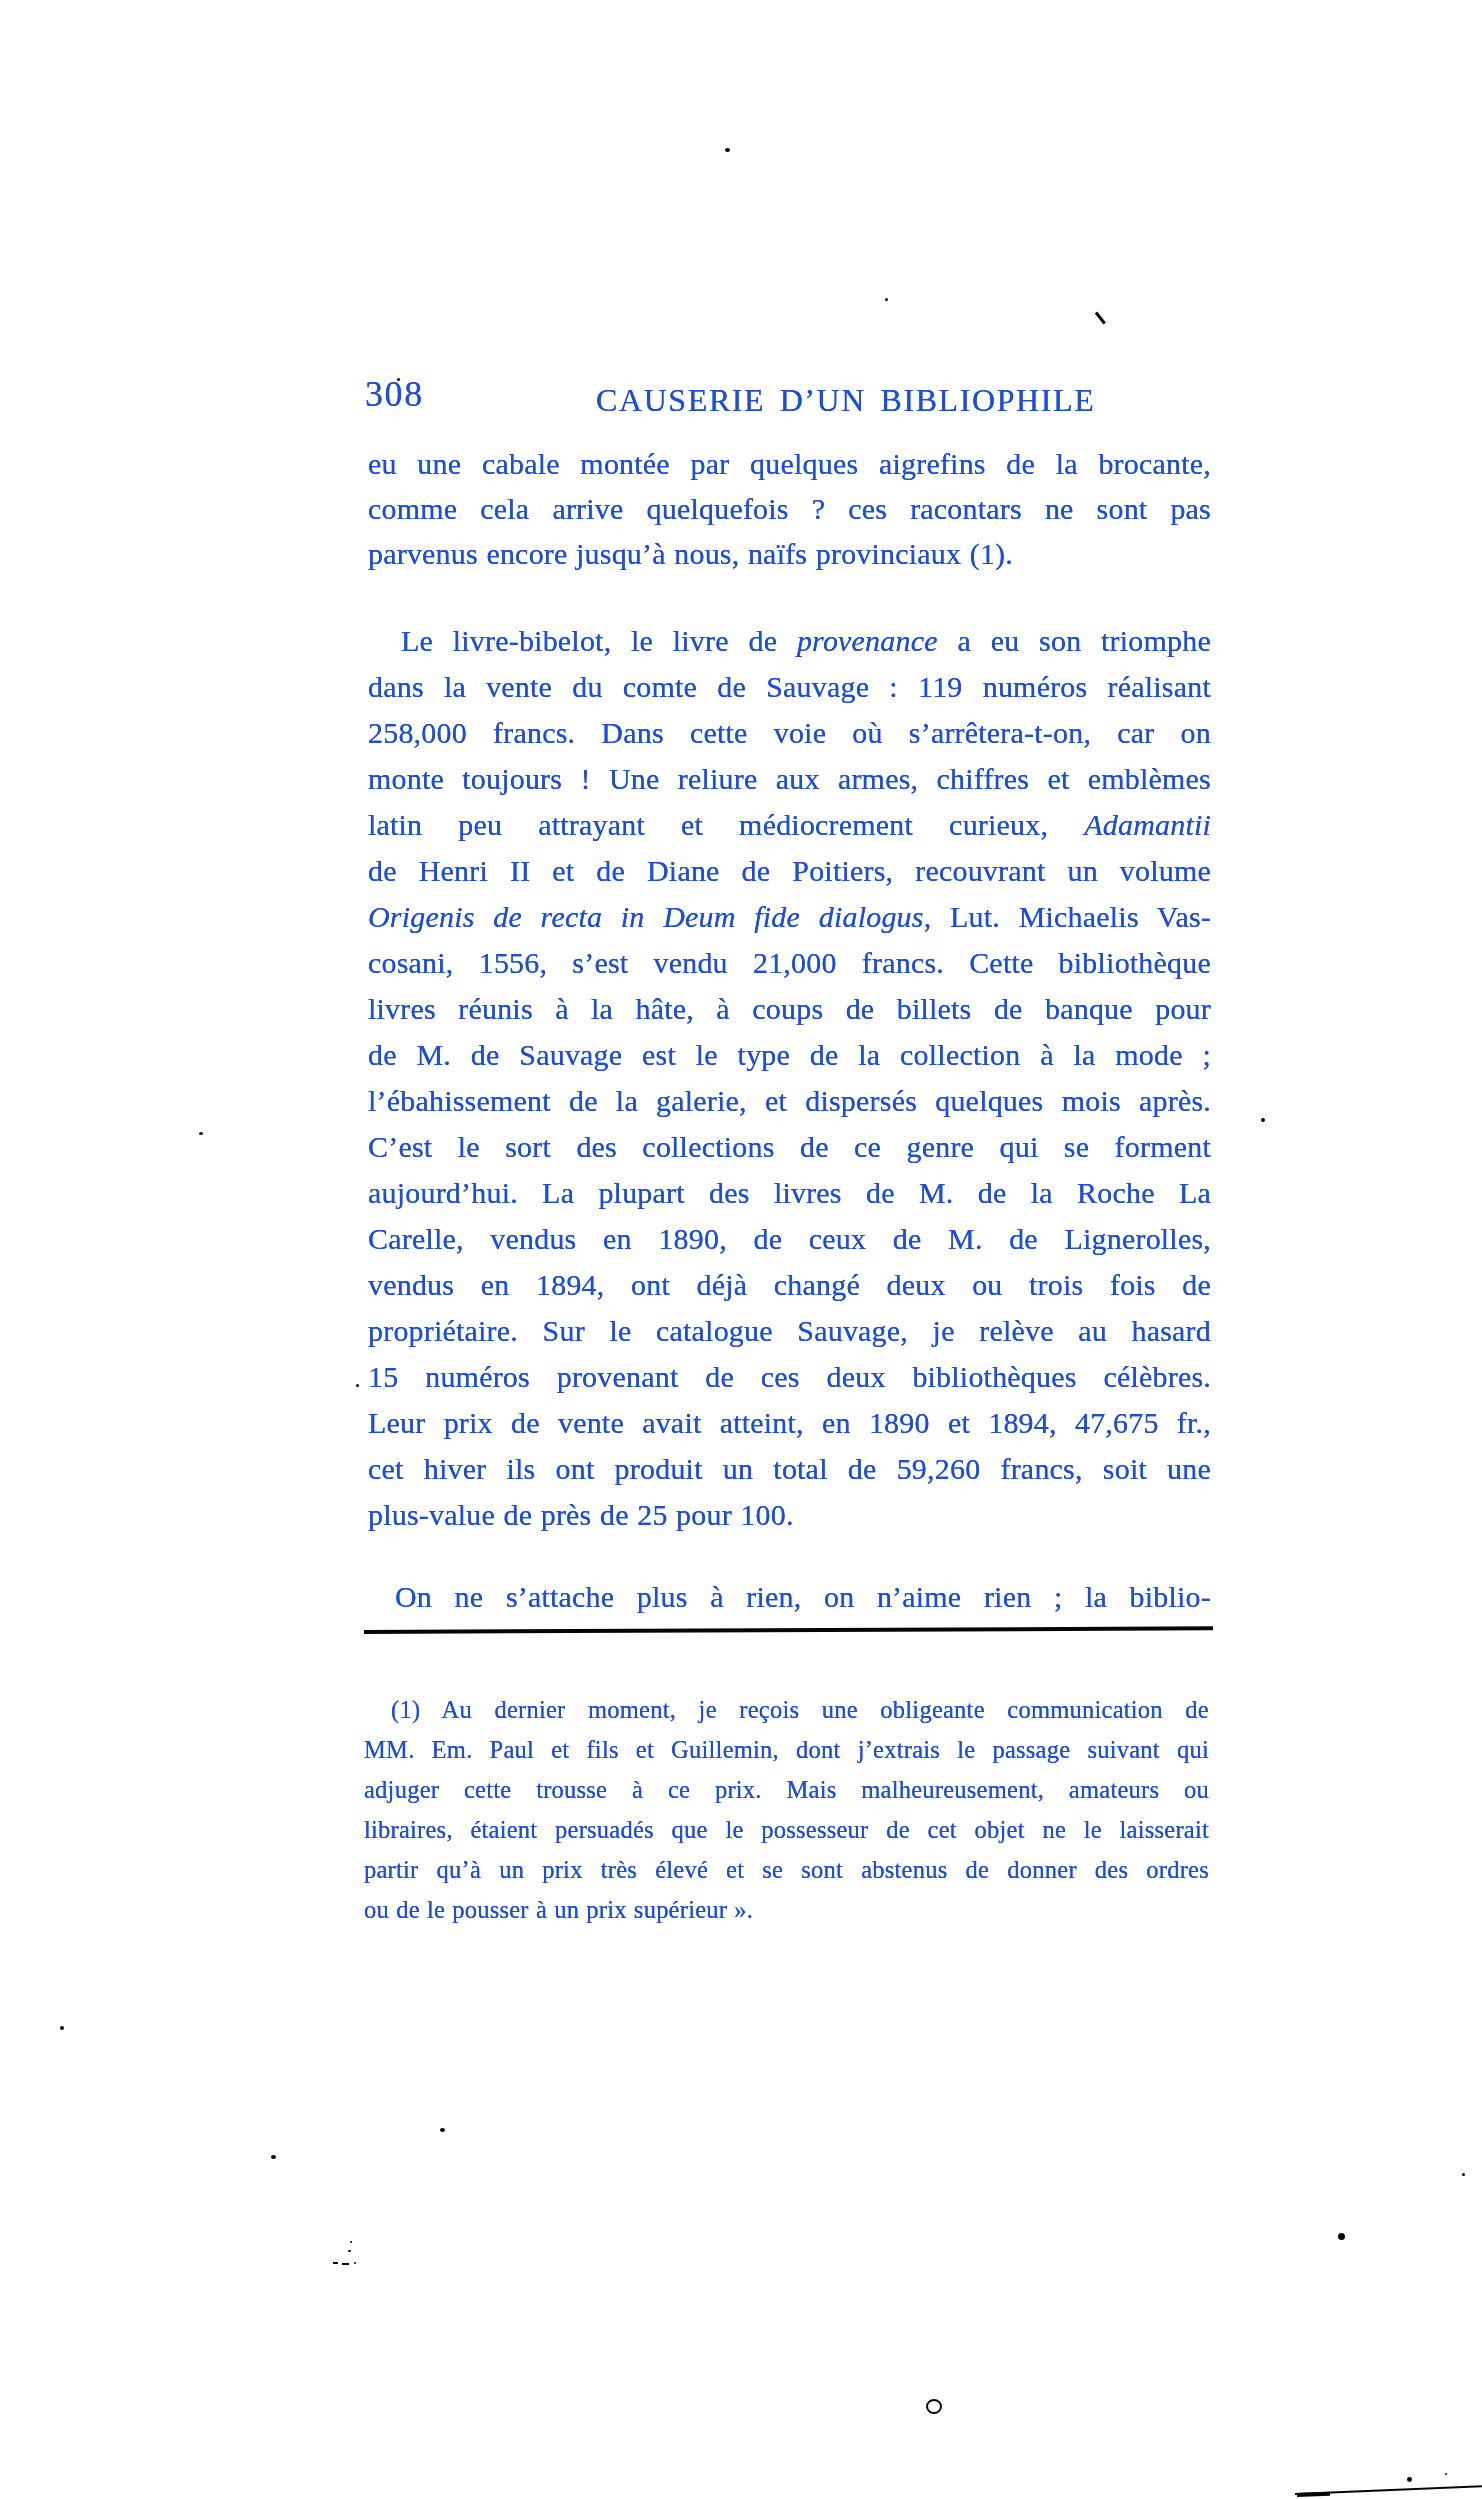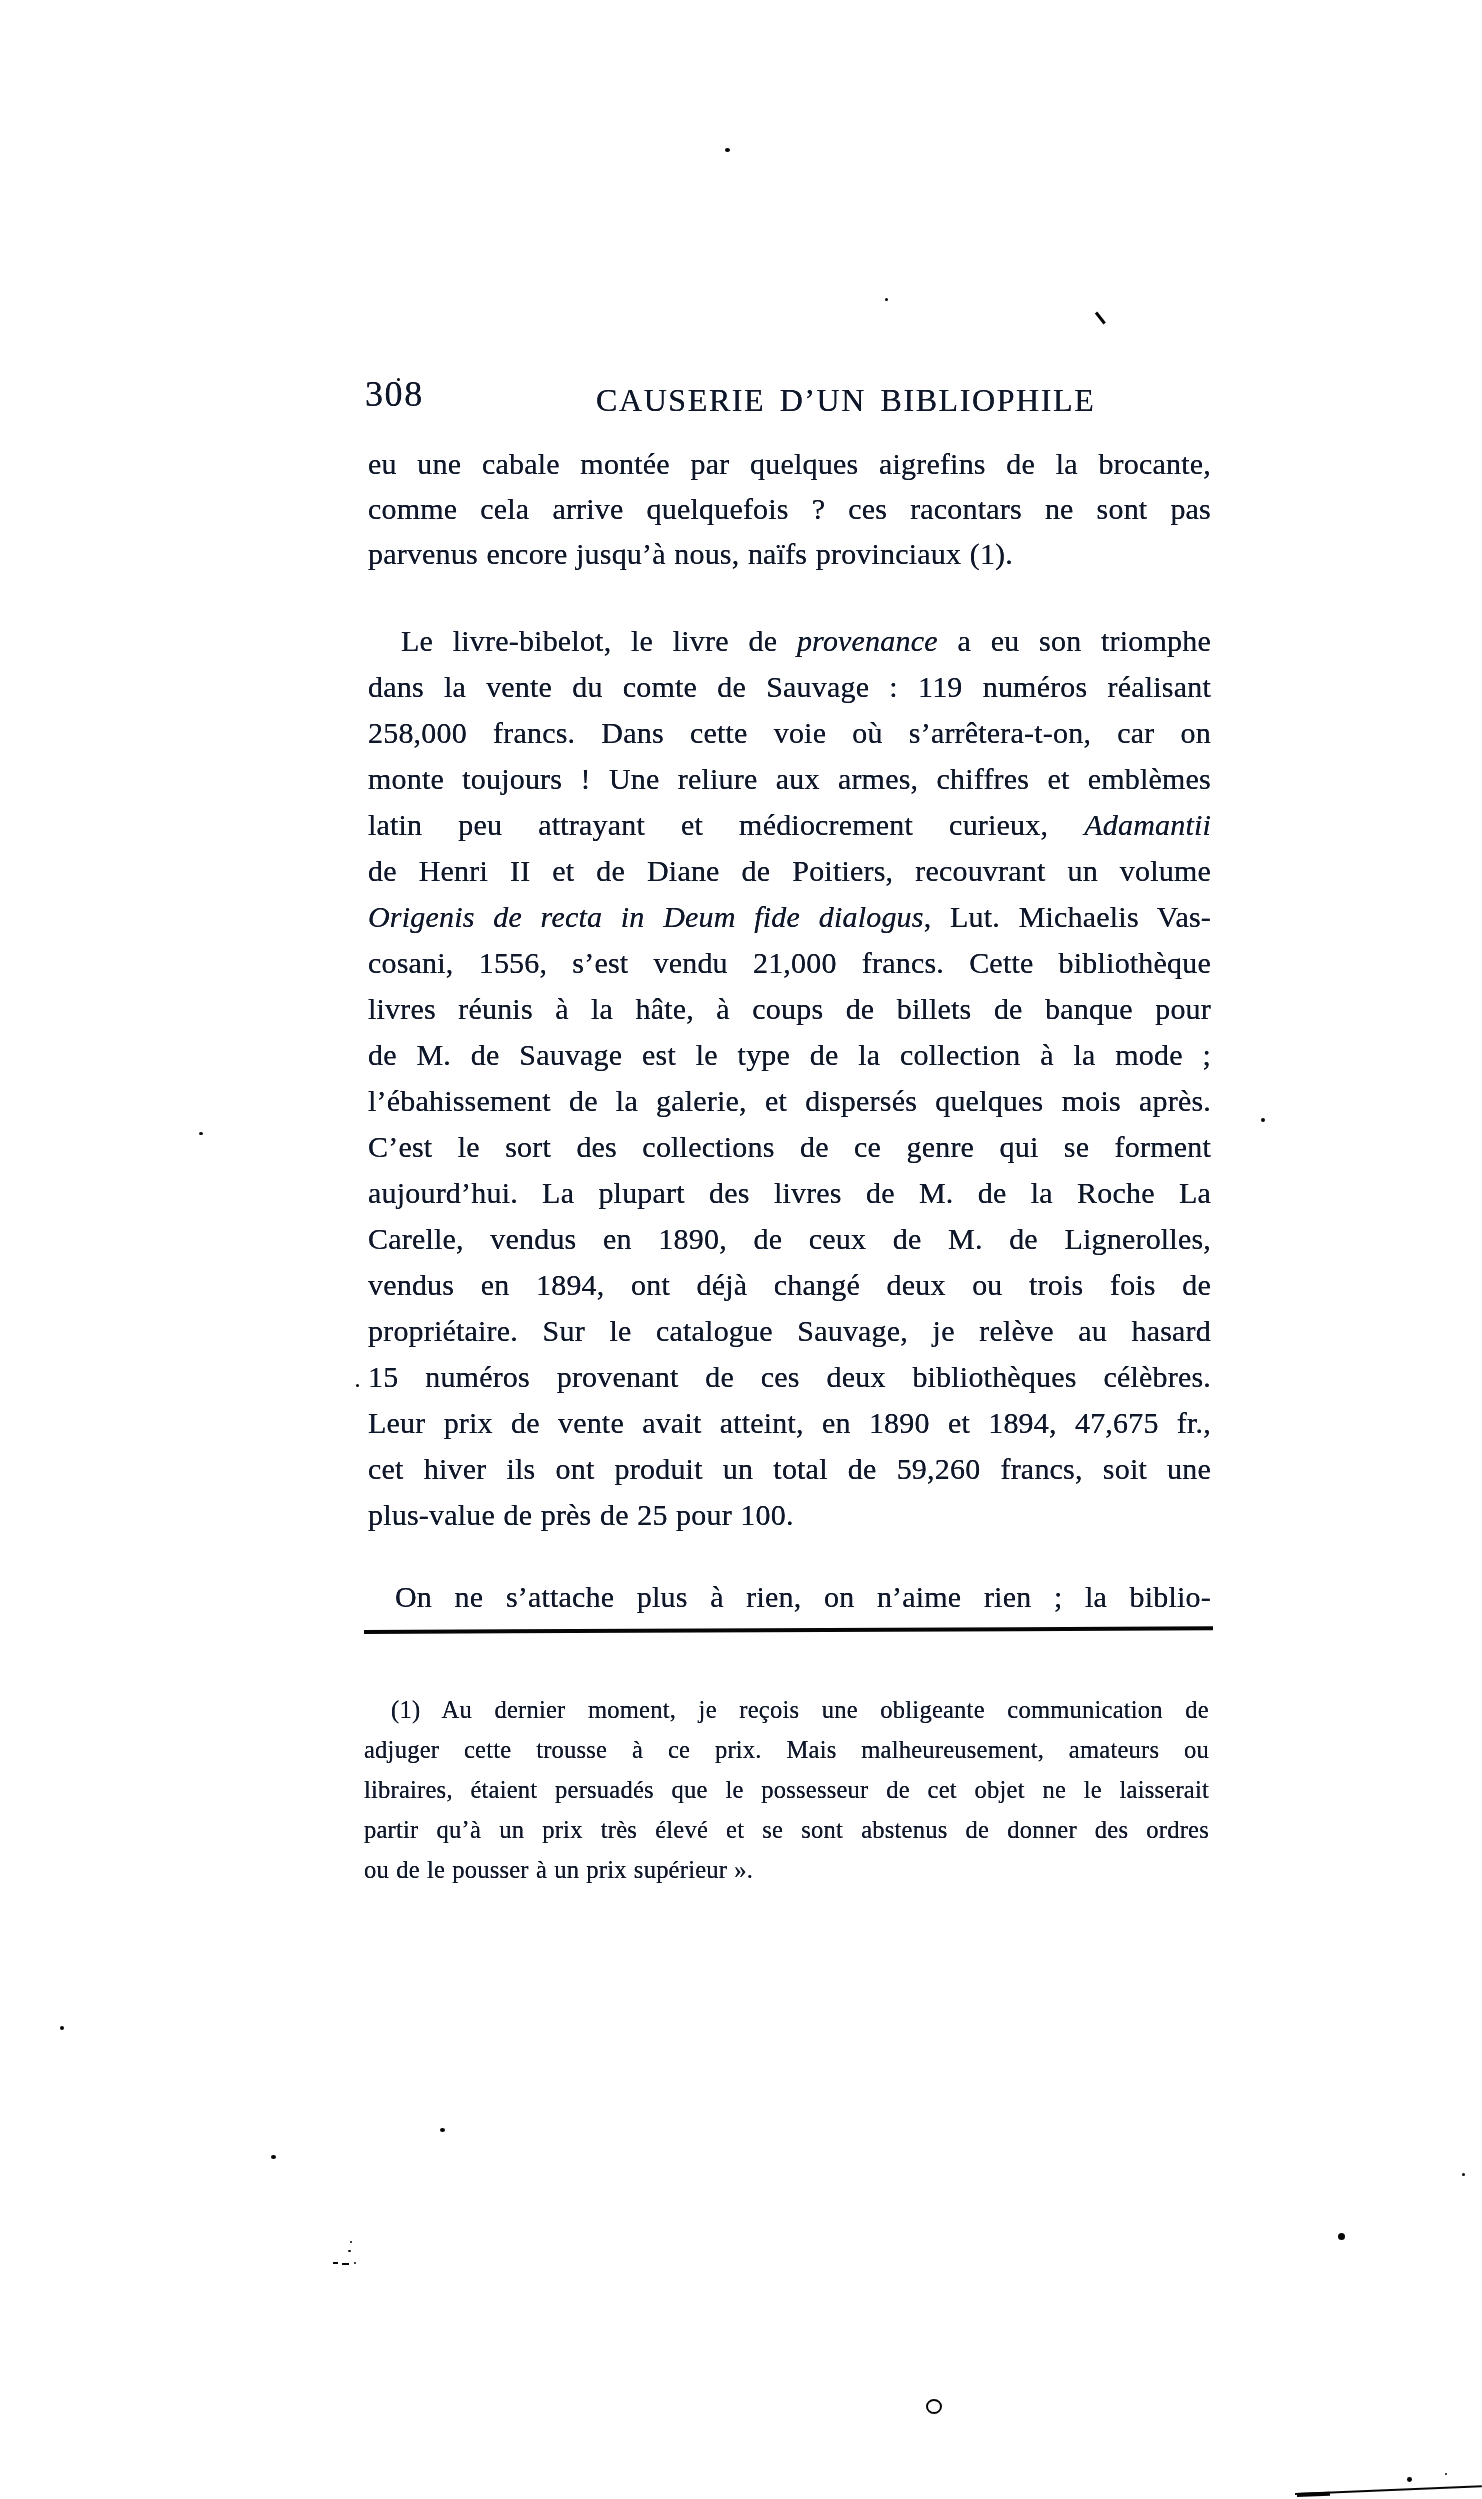--- a/index.html
+++ b/index.html
@@ -1,21 +1,21 @@
 <!DOCTYPE html>
 <html style="font-size:12.7px"><head>
 <meta charset="utf-8">
 <style>
   html,body{margin:0;padding:0;background:#e8e8e8;}
   .page{
     position:relative;
     width:1482px;height:2500px;
     background:#ffffff;
     font-family:"Liberation Serif", serif;
-    color:#0f172a;
+    color:#1d4ed8;
     overflow:hidden;
   }
   .pnum{
     position:absolute;
     font-size:36px;
     line-height:1;
     letter-spacing:1.6px;
     text-shadow:0 0 0.6px currentColor;
   }
   .rtitle{
@@ -94,20 +94,21 @@
       </div>
       <div class="para" style="left: 368px; top: 1545px; width: 843px; font-size: 30px; line-height: 46px;">
         <div class="tline" style="text-indent: 27px; margin-top: 29px;"><span>On ne s’attache plus à rien, on n’aime rien ; la biblio-</span></div>
       </div>
     </div>
 
   <div id="footnote-rule" class="frule" style="left: 364px; top: 1630px; width: 849px; height: 4px;"></div>
   <div id="footnote-layer">
       <div class="para" style="left: 364px; top: 1644px; width: 845px; font-size: 24.6px; line-height: 40px;">
         <div class="tline" style="text-indent: 27px; margin-top: 46px;"><span>(1) Au dernier moment, je reçois une obligeante communication de</span></div>
+        <div class="tline"><span>MM. Em. Paul et fils et Guillemin, dont j’extrais le passage suivant qui</span></div>
         <div class="tline"><span>adjuger cette trousse à ce prix. Mais malheureusement, amateurs ou</span></div>
         <div class="tline"><span>libraires, étaient persuadés que le possesseur de cet objet ne le laisserait</span></div>
         <div class="tline"><span>partir qu’à un prix très élevé et se sont abstenus de donner des ordres</span></div>
         <div class="tline lastline"><span>ou de le pousser à un prix supérieur ».</span></div>
       </div>
     </div>
 
   <div id="artifact-layer">
       <div class="art art-dot" style="left: 725px; top: 148px; width: 4.8px; height: 4px;"></div>
       <div class="art art-dot" style="left: 885px; top: 298px; width: 3.2px; height: 3.2px;"></div>

